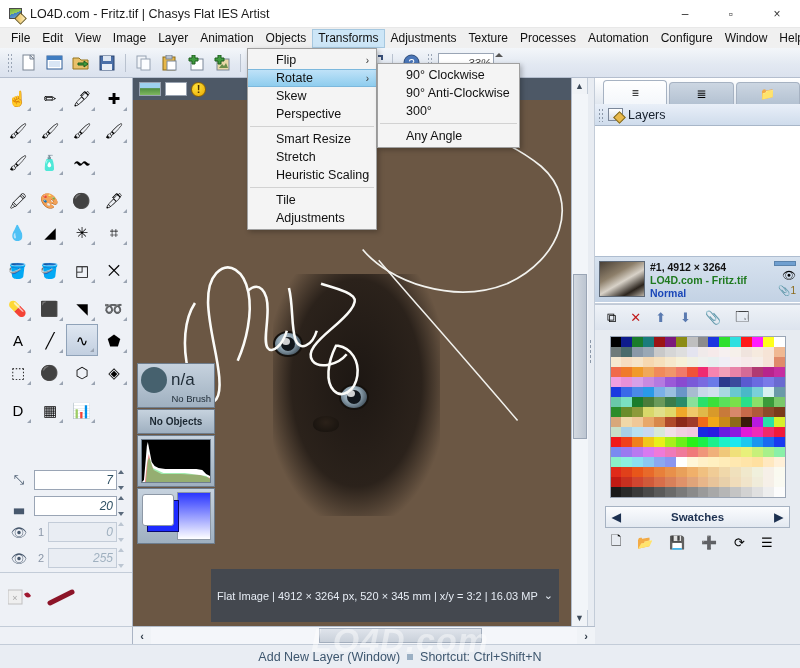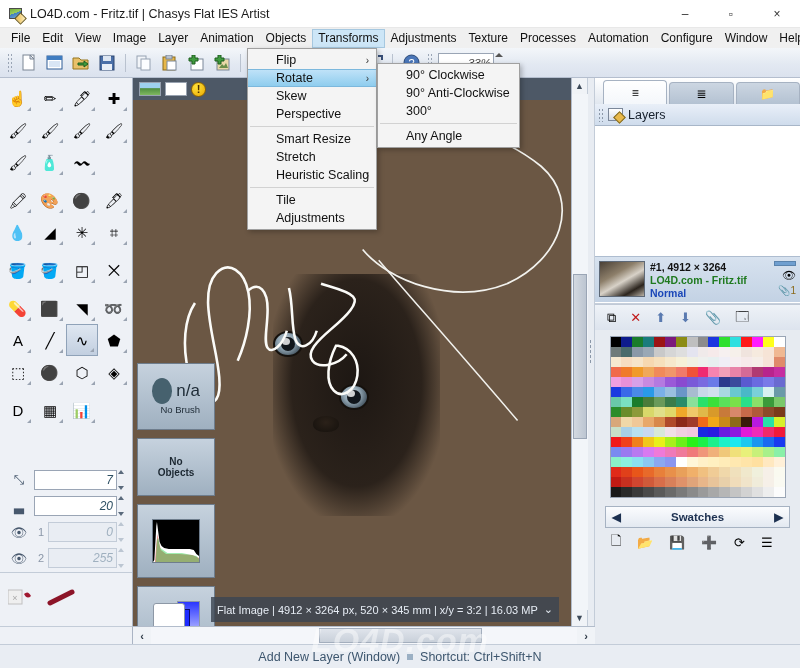--- a/index.html
+++ b/index.html
@@ -113,25 +113,25 @@
       background:radial-gradient(circle at 42% 38%, #cfd8de 0%, #8fa3b0 40%, #4a5a66 75%, #26303a 100%);
       border:2px solid #15110d;}
   .eye .pupil{position:absolute;left:50%;top:50%;transform:translate(-50%,-50%);
       width:14px;height:14px;border-radius:50%;background:#11161b;}
   .eye .glint{position:absolute;left:25%;top:20%;width:8px;height:7px;border-radius:50%;
       background:rgba(255,255,255,.8);}
   .nose{position:absolute;left:41%;top:60%;width:26px;height:16px;
       background:radial-gradient(ellipse at 50% 40%,#2b2119,#14100c);border-radius:50% 50% 45% 45%;}
   .scribble{position:absolute;inset:0;}
   .canvas-status{position:absolute;right:12px;bottom:4px;
-      font-size:11px;color:#e6ecf4; background:rgba(60,70,82,.82); padding:6px 6px;
+      font-size:11px;color:#e6ecf4; background:rgba(60,70,82,.82); padding:20px 6px;
       display:flex;align-items:center;gap:6px;}
   .ov-stack{position:absolute;left:4px;top:50%;width:78px;}
   .ov-box{background:linear-gradient(180deg,#c6d2de,#9fb0c0);border:1px solid #6e7d8d;
-      margin-bottom:8px;padding:14px;}
+      margin-bottom:1px;padding:3px;}
   .ov-brush{display:flex;align-items:center;gap:4px;}
   .ov-circ{width:26px;height:26px;border-radius:50%;background:#46616e;}
   .ov-na{font-size:17px;color:#1e2b36;}
   .ov-lbl{font-size:9.5px;color:#1e2b36;text-align:right;}
   .ov-tex{font-size:10px;color:#1b2731;text-align:center;font-weight:bold;padding:3px 0;}
   .ov-hist{height:44px;background:#000;border:1px solid #6e7d8d;position:relative;overflow:hidden;}
   .ov-swatch{height:48px;display:flex;gap:3px;}
   .sw-a{flex:1;position:relative;}
   .sw-a .b{position:absolute;left:6px;top:8px;width:32px;height:32px;background:#1d2bff;border:1px solid #0a0a6a;}
   .sw-a .w{position:absolute;left:1px;top:2px;width:32px;height:32px;background:#fff;border:1px solid #8d98a6;border-radius:3px;}

